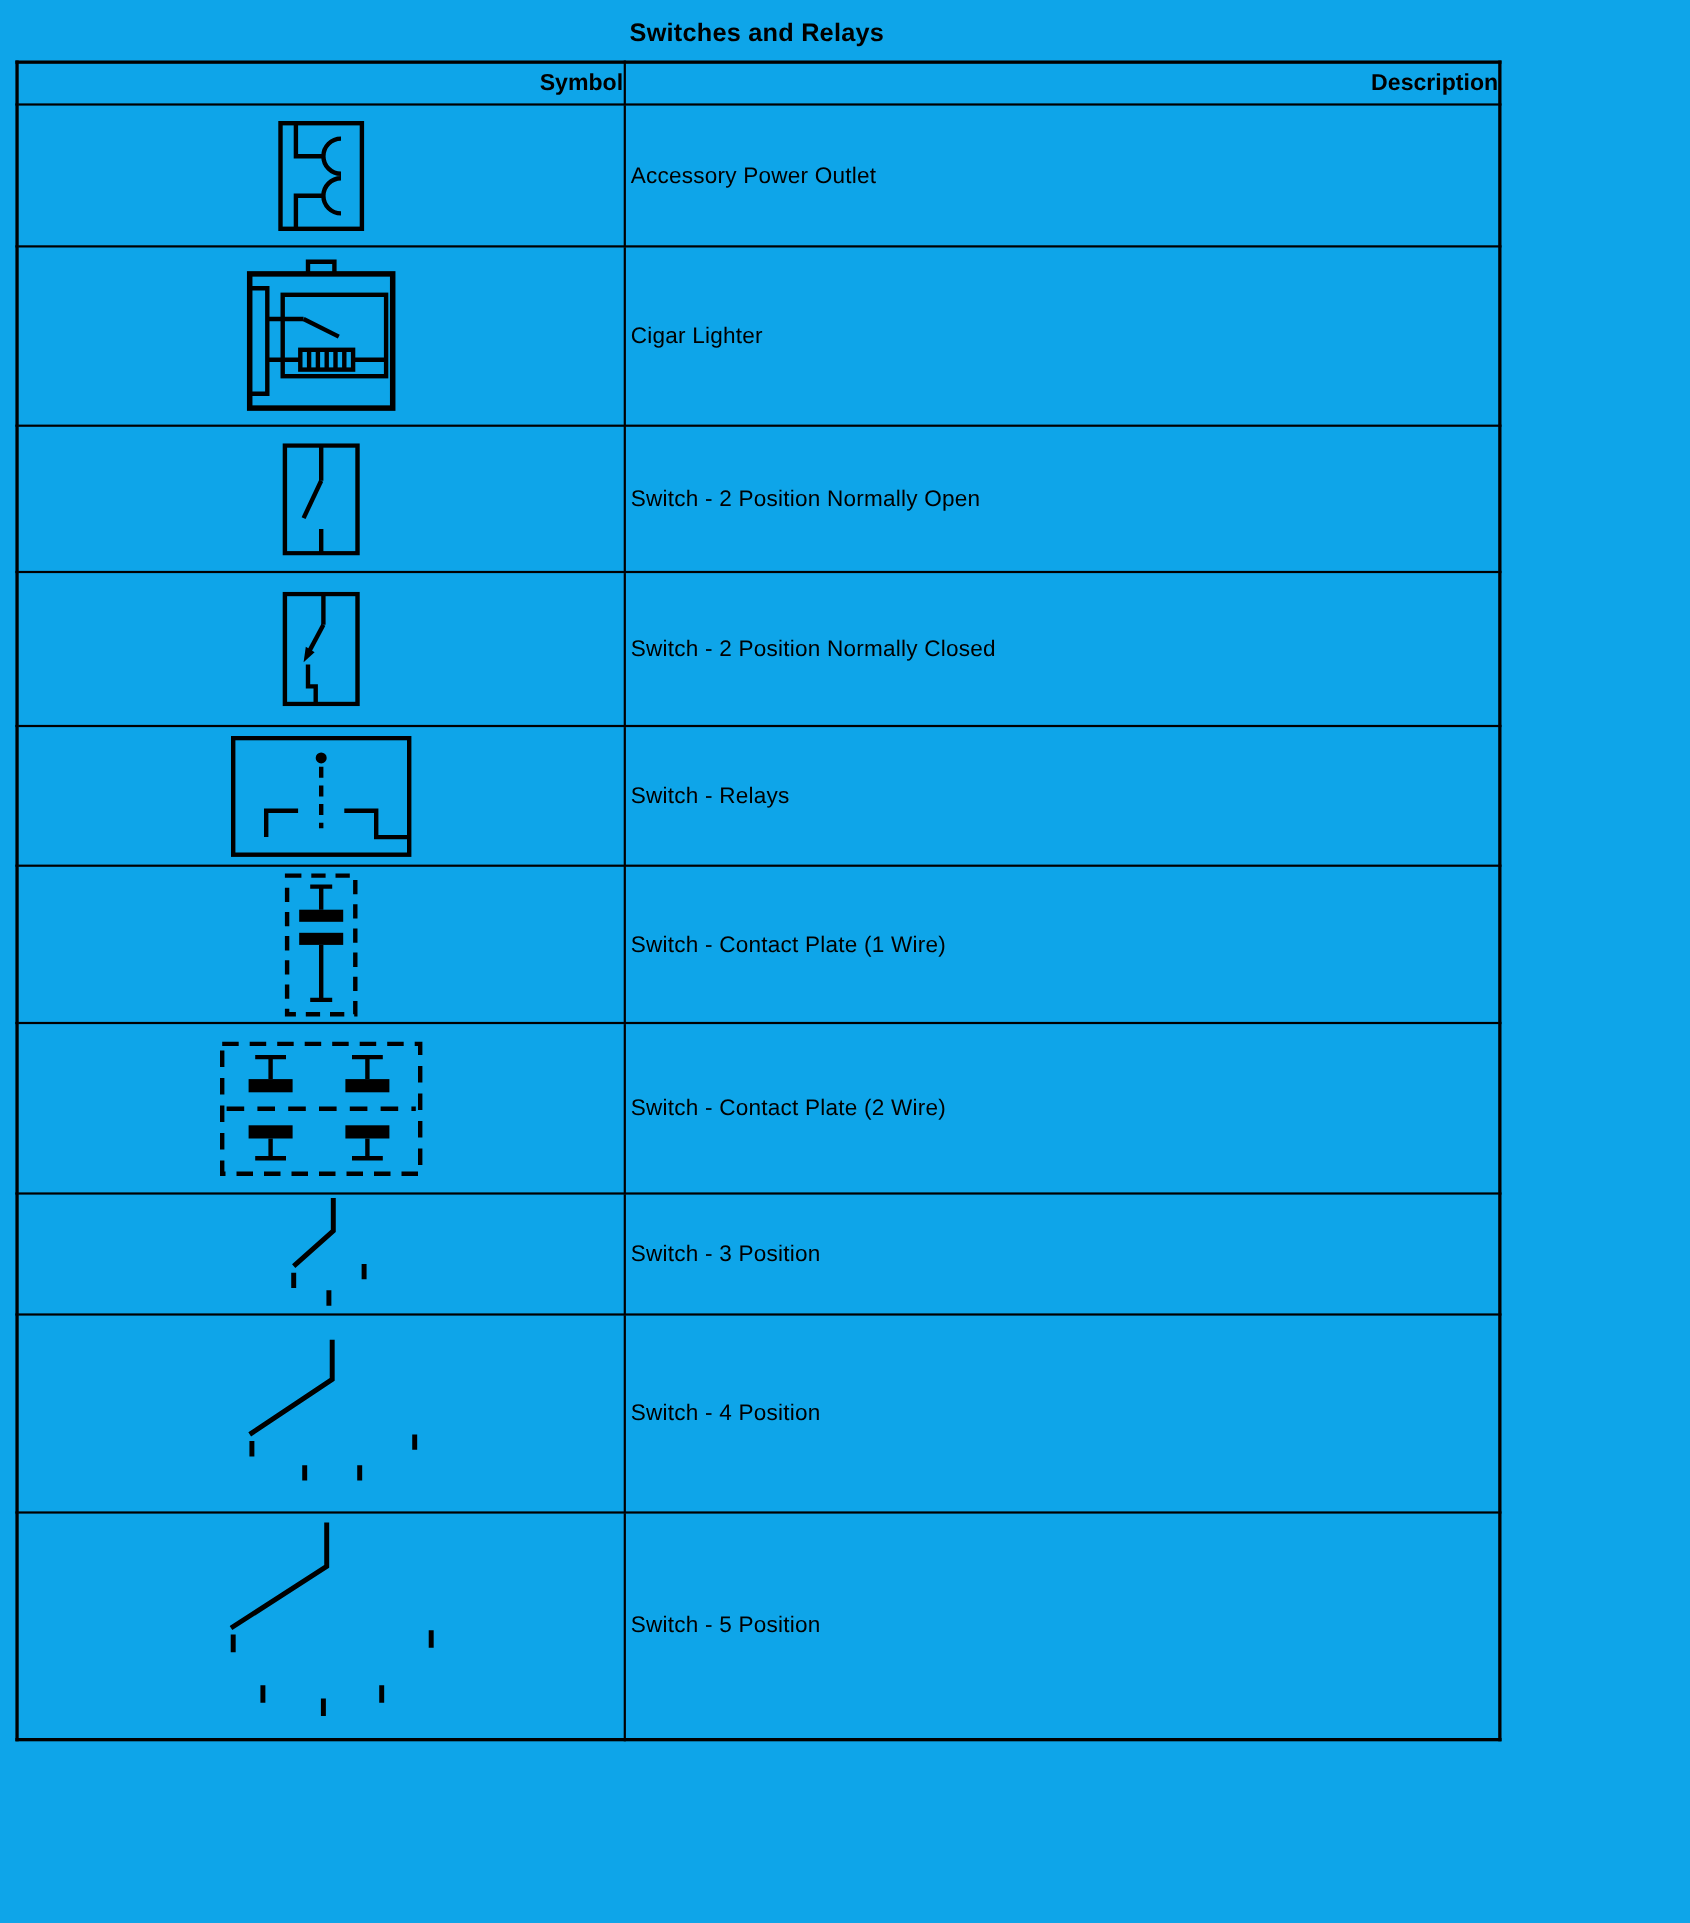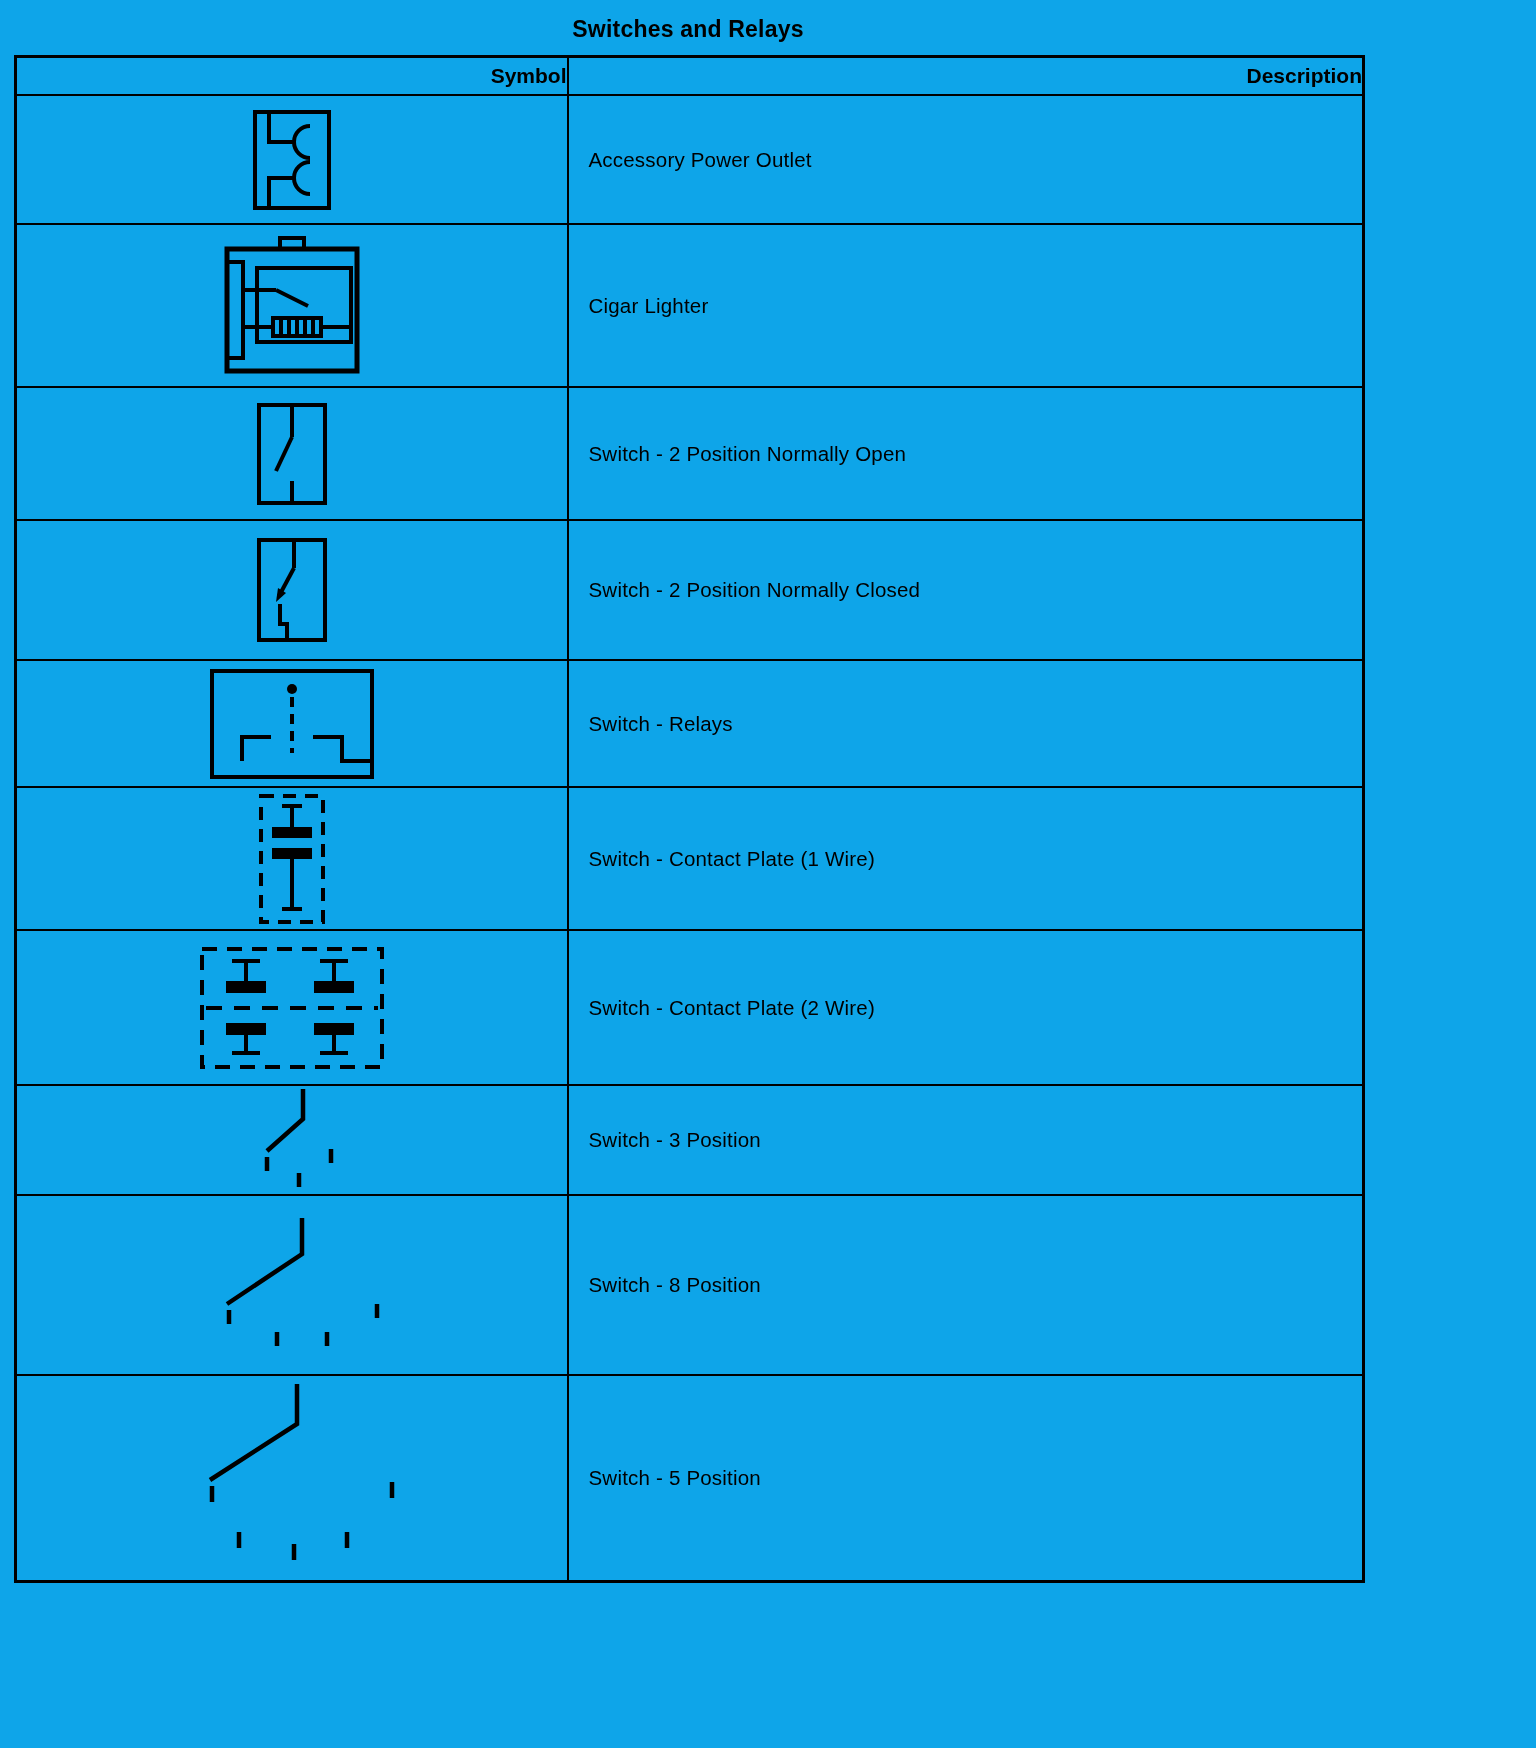--- a/index.html
+++ b/index.html
@@ -41,21 +41,21 @@
     font-weight: bold;
     padding: 6px 0;
     text-align: right;
   }
   td.sym {
     text-align: center;
     vertical-align: middle;
   }
   td.desc {
     vertical-align: middle;
-    padding-left: 20px;
+    padding-left: 5px;
     font-size: 20.5px;
     letter-spacing: 0.2px;
   }
   td.sym svg {
     display: inline-block;
     vertical-align: middle;
   }
 </style>
 </head>
 <body>
@@ -214,21 +214,21 @@
           <svg width="180" height="138" viewBox="0 0 180 138">
             <g stroke="#000" stroke-width="4.5" fill="none">
               <path d="M100,2 V38 L25,88"></path>
               <path d="M27,94 V108"></path>
               <path d="M75,116 V130"></path>
               <path d="M125,116 V130"></path>
               <path d="M175,88 V102"></path>
             </g>
           </svg>
         </td>
-        <td class="desc">Switch - 8 Position</td>
+        <td class="desc">Switch - 4 Position</td>
       </tr>
 
       <tr style="height:206px">
         <td class="sym">
           <svg width="220" height="192" viewBox="0 0 220 192">
             <g stroke="#000" stroke-width="4.5" fill="none">
               <path d="M115,2 V42 L28,98"></path>
               <path d="M30,104 V120"></path>
               <path d="M57,150 V166"></path>
               <path d="M112,162 V178"></path>

